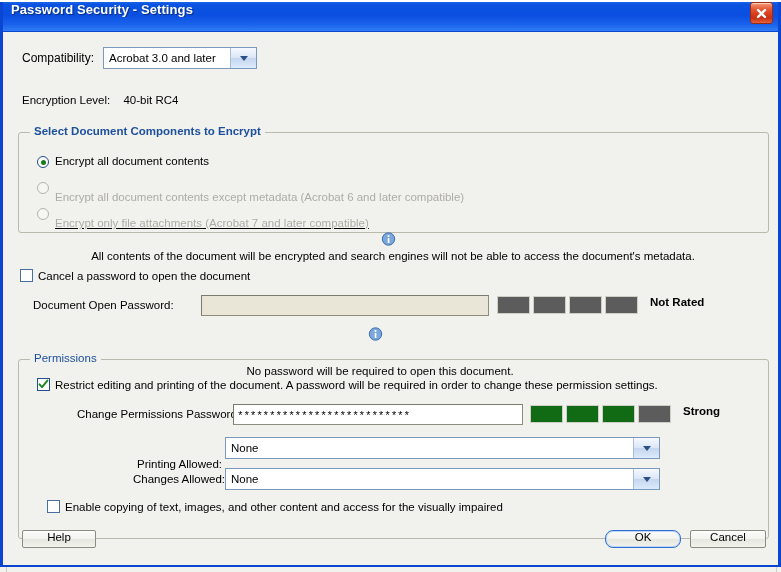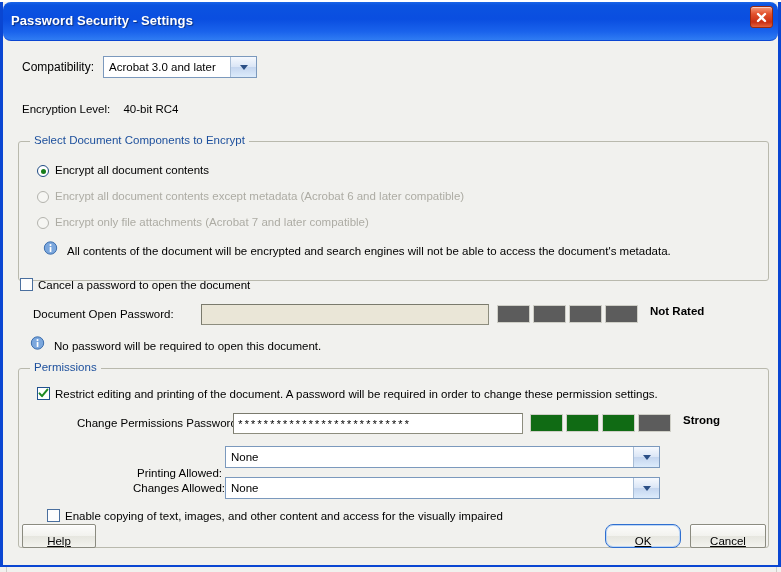--- a/index.html
+++ b/index.html
@@ -29,25 +29,24 @@
     background: #f1f1ee;
     display: flex;
     flex-direction: column;
   }
   .titlebar {
     height: 26px;
     flex: 0 0 26px;
     background: linear-gradient(to bottom,
         #1b66e8 0%, #0b53e0 8%, #0a4ee0 45%, #1a63ec 78%, #2f7cf3 100%);
     display: flex;
-    align-items: flex-end;
-    padding: 0 3px 12px 8px;
+    align-items: flex-start;
+    padding: 0 3px 3px 8px;
     position: relative;
     border-bottom: 1px solid #0a46d2;
-    border-radius: 8px;
   }
   .title-text {
     color: #ffffff;
     font-weight: bold;
     font-size: 13px;
     letter-spacing: .1px;
     text-shadow: 1px 1px 1px rgba(0,0,0,.45);
     flex: 1;
     white-space: nowrap;
     overflow: hidden;
@@ -128,21 +127,21 @@
   }
   .group > .glabel {
     position: absolute;
     top: -8px; left: 11px;
     background: #f1f1ee;
     padding: 0 4px;
     color: #1c4f9c;
     font-size: 11.5px;
     white-space: nowrap;
   }
-  #group-encrypt { left: 15px; top: 100px; width: 751px; height: 140px; }
+  #group-encrypt { left: 15px; top: 100px; width: 751px; height: 101px; font-weight: bold; }
   #group-perms   { left: 15px; top: 327px; width: 751px; height: 180px; }
 
   
   .opt { display: flex; align-items: flex-start; position: absolute; }
   .radio {
     width: 12px; height: 12px;
     border-radius: 50%;
     box-sizing: border-box;
     border: 1px solid #1f4b84;
     background: #ffffff;
@@ -152,38 +151,38 @@
     display: flex; align-items: center; justify-content: center;
     cursor: pointer;
   }
   .radio.checked::after {
     content: "";
     width: 5px; height: 5px;
     border-radius: 50%;
     background: #167d1b;
   }
   .radio.disabled { border-color: #b3b3ad; background: #f6f6f3; cursor: default; }
-  .opt.disabled .olabel { color: #adaca4; }
+  .opt.disabled .olabel { color: #adaca4; margin-top: 10px; }
   .olabel { font-size: 11.5px; line-height: 13px; }
 
   
   .cbox {
     width: 13px; height: 13px;
     box-sizing: border-box;
     border: 1px solid #21528f;
     background: #ffffff;
     margin-right: 5px;
     flex: 0 0 13px;
     display: flex; align-items: center; justify-content: center;
     cursor: pointer;
   }
   .cbox.unchecked { border-color: #4a6f9e; background: #fdfdfd; }
 
   
-  .infoline { display: flex; align-items: flex-end; position: absolute; }
+  .infoline { display: flex; align-items: center; position: absolute; flex-direction: column; }
   .info-icon { flex: 0 0 15px; margin-right: 9px; margin-top: 0px; }
   .info-text { font-size: 11.5px; line-height: 14px; }
 
   
   .field {
     box-sizing: border-box;
     height: 21px;
     background: #ffffff;
     border: 1px solid #8d8d7e;
     border-top-color: #7a7a6d;
@@ -217,29 +216,28 @@
   .meter-label {
     font-size: 11.5px;
     font-weight: bold;
     margin-left: 9px;
     white-space: nowrap;
   }
 
   
   .btn {
     box-sizing: border-box;
-    height: 24px;
+    height: 18px;
     background: linear-gradient(to bottom, #fcfcfb 0%, #f2f2ee 50%, #e6e6df 51%, #f3f3ee 100%);
     border: 1px solid #8b8b80;
     border-radius: 2px;
-    display: flex; align-items: flex-end; justify-content: center;
+    display: flex; align-items: flex-start; justify-content: center;
     font-size: 11.5px;
     cursor: pointer;
     box-shadow: inset 0 1px 0 #ffffff;
-    text-decoration: underline;
   }
   .btn.focus {
     border: 1px solid #2f6fd0;
     box-shadow: inset 0 0 0 1px #bcd6f5, inset 0 1px 0 #ffffff;
   }
   #btn-help   { position: absolute; left: 19px;  bottom: 17px; width: 74px; }
   #btn-ok     { position: absolute; left: 602px; bottom: 17px; width: 76px; border-radius: 8px; }
   #btn-cancel { position: absolute; left: 687px; bottom: 17px; width: 76px; }
 
   
@@ -298,21 +296,21 @@
     <div class="opt" style="left:34px; top:123px;">
       <span class="radio checked"></span>
       <span class="olabel">Encrypt all document contents</span>
     </div>
 
     <div class="opt disabled" style="left:34px; top:149px;">
       <span class="radio disabled"></span>
       <span class="olabel">Encrypt all document contents except metadata (Acrobat 6 and later compatible)</span>
     </div>
 
-    <div class="opt disabled" style="left:34px; top:175px;">
+    <div class="opt disabled" style="left:34px; top:175px;text-decoration:underline;">
       <span class="radio disabled"></span>
       <span class="olabel">Encrypt only file attachments (Acrobat 7 and later compatible)</span>
     </div>
 
     <div class="infoline" style="left:40px; top:200px; width:700px;">
       <span class="info-icon">
         <svg width="15" height="15" viewBox="0 0 15 15" aria-hidden="true">
           <circle cx="7.5" cy="7" r="6.2" fill="#7ba7dd" stroke="#3d6fae" stroke-width="1"></circle>
           <circle cx="7.5" cy="4.1" r="1.05" fill="#ffffff"></circle>
           <rect x="6.7" y="6" width="1.7" height="5" rx=".6" fill="#ffffff"></rect>
@@ -333,21 +331,21 @@
     </div>
 
     <div class="meter" style="left:494px; top:264px;">
       <span class="seg off"></span>
       <span class="seg off"></span>
       <span class="seg off"></span>
       <span class="seg off"></span>
       <span class="meter-label">Not Rated</span>
     </div>
 
-    <div class="infoline" style="left:27px; top:295px; width:700px;">
+    <div class="infoline" style="left:27px; top:295px; width:700px;gap:20px;">
       <span class="info-icon">
         <svg width="15" height="15" viewBox="0 0 15 15" aria-hidden="true">
           <circle cx="7.5" cy="7" r="6.2" fill="#7ba7dd" stroke="#3d6fae" stroke-width="1"></circle>
           <circle cx="7.5" cy="4.1" r="1.05" fill="#ffffff"></circle>
           <rect x="6.7" y="6" width="1.7" height="5" rx=".6" fill="#ffffff"></rect>
         </svg>
       </span>
       <span class="info-text">No password will be required to open this document.</span>
     </div>
 

